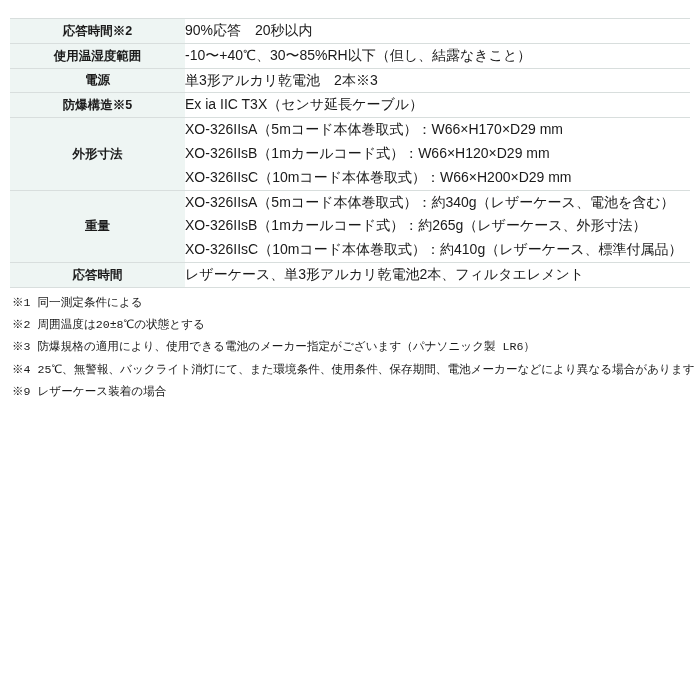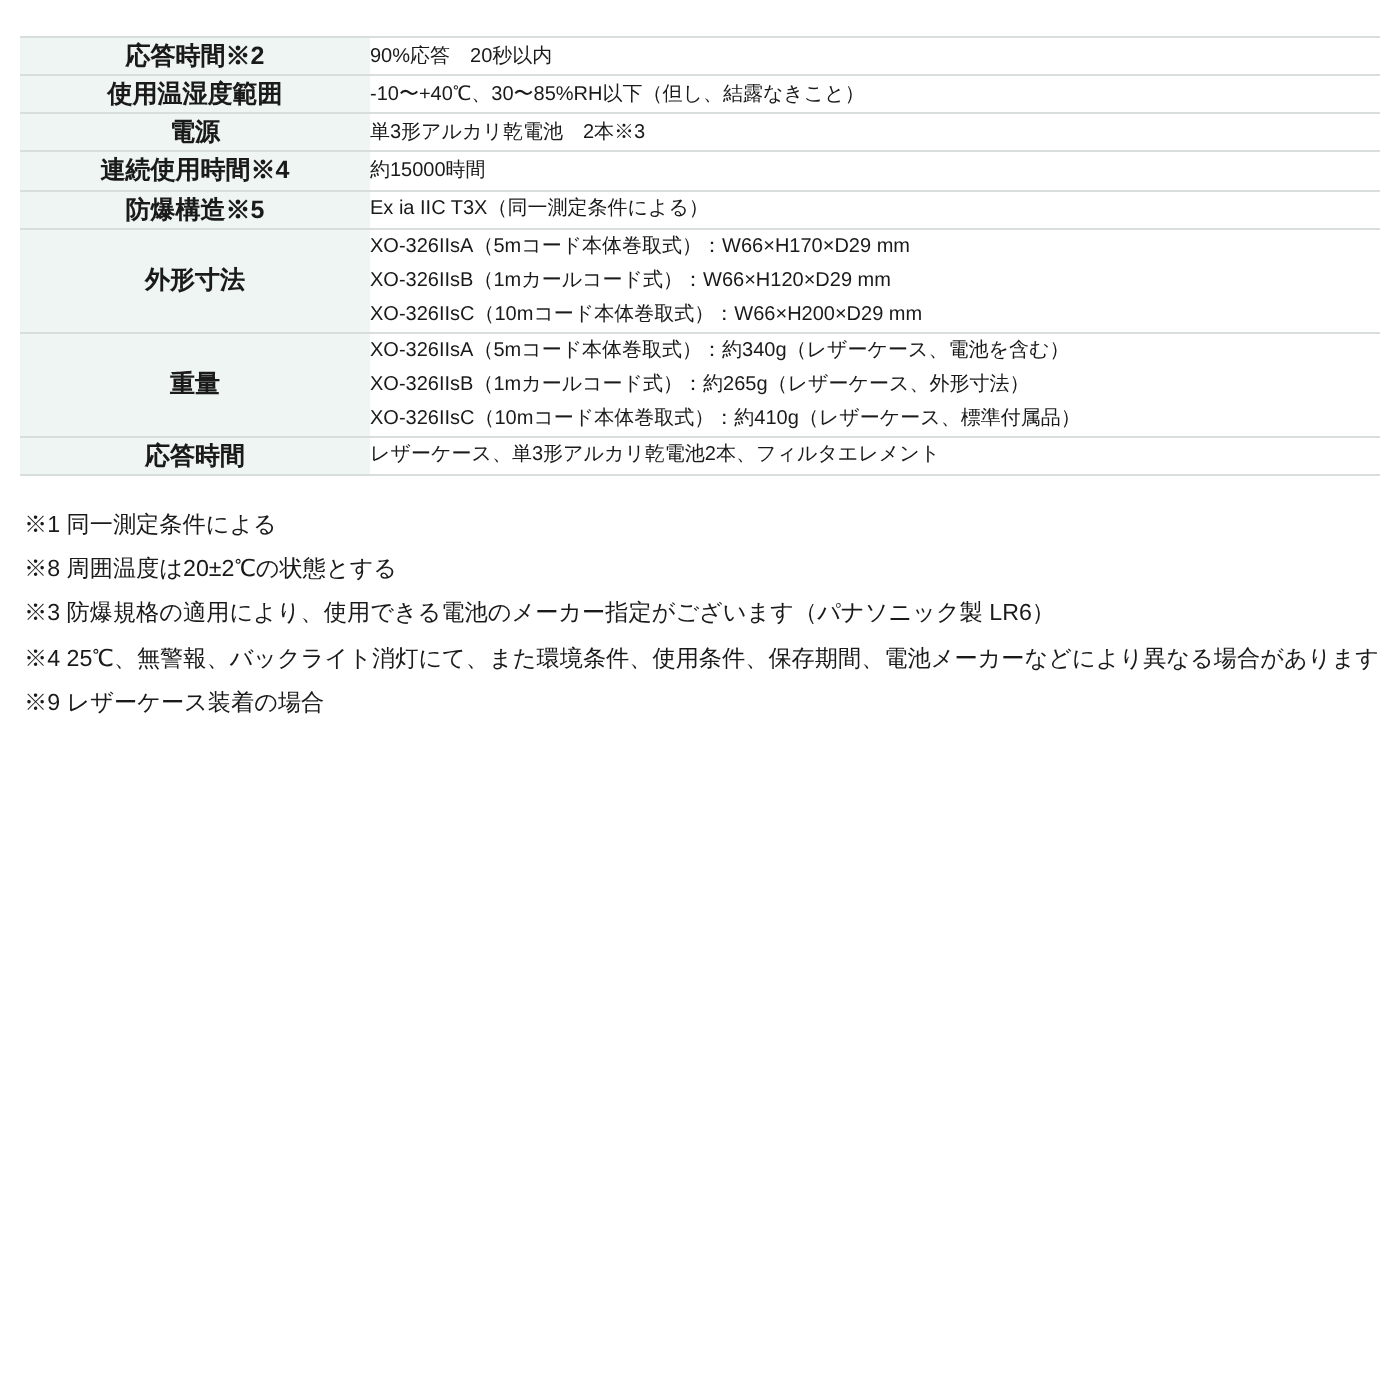--- a/index.html
+++ b/index.html
@@ -38,32 +38,33 @@
     background: #eef5f3;
     text-align: center;
     font-weight: bold;
     font-size: 12.5px;
     line-height: 1.45;
     color: #1a1a1a;
     padding: 11px 6px;
   }
   td.value {
     background: #ffffff;
-    font-size: 10px;
+    font-size: 14px;
     line-height: 1.7;
     color: #1a1a1a;
     padding: 11px 10px 11px 18px;
   }
   td.value .line {
     white-space: nowrap;
   }
   .notes {
-    margin: 14px auto 0 auto;
+    margin: 4px auto 0 auto;
     width: 680px;
     padding-left: 2px;
+    font-family: Liberation Mono, monospace;
   }
   .notes .note {
     font-size: 11.6px;
     line-height: 1.92;
     color: #1a1a1a;
     white-space: nowrap;
   }
 </style>
 </head>
 <body>
@@ -87,31 +88,25 @@
         </td>
       </tr>
 
       <tr>
         <td class="label">電源</td>
         <td class="value">
           <div class="line">単3形アルカリ乾電池　2本※3</div>
         </td>
       </tr>
 
-      <tr>
-        <td class="label">連続使用時間※4</td>
-        <td class="value">
-          <div class="line">約15000時間</div>
-        </td>
-      </tr>
 
       <tr>
         <td class="label">防爆構造※5</td>
         <td class="value">
-          <div class="line">Ex ia IIC T3X（同一測定条件による）</div>
+          <div class="line">Ex ia IIC T3X（センサ延長ケーブル）</div>
         </td>
       </tr>
 
       <tr>
         <td class="label">外形寸法</td>
         <td class="value">
           <div class="line">XO-326IIsA（5mコード本体巻取式）：W66×H170×D29 mm</div>
           <div class="line">XO-326IIsB（1mカールコード式）：W66×H120×D29 mm</div>
           <div class="line">XO-326IIsC（10mコード本体巻取式）：W66×H200×D29 mm</div>
         </td>
@@ -132,19 +127,19 @@
           <div class="line">レザーケース、単3形アルカリ乾電池2本、フィルタエレメント</div>
         </td>
       </tr>
 
 
     </tbody>
   </table>
 
   <div class="notes">
     <div class="note">※1 同一測定条件による</div>
-    <div class="note">※8 周囲温度は20±2℃の状態とする</div>
+    <div class="note">※2 周囲温度は20±8℃の状態とする</div>
     <div class="note">※3 防爆規格の適用により、使用できる電池のメーカー指定がございます（パナソニック製 LR6）</div>
     <div class="note">※4 25℃、無警報、バックライト消灯にて、また環境条件、使用条件、保存期間、電池メーカーなどにより異なる場合があります</div>
     <div class="note">※9 レザーケース装着の場合</div>
   </div>
 
 </div>
 
 </body></html>

